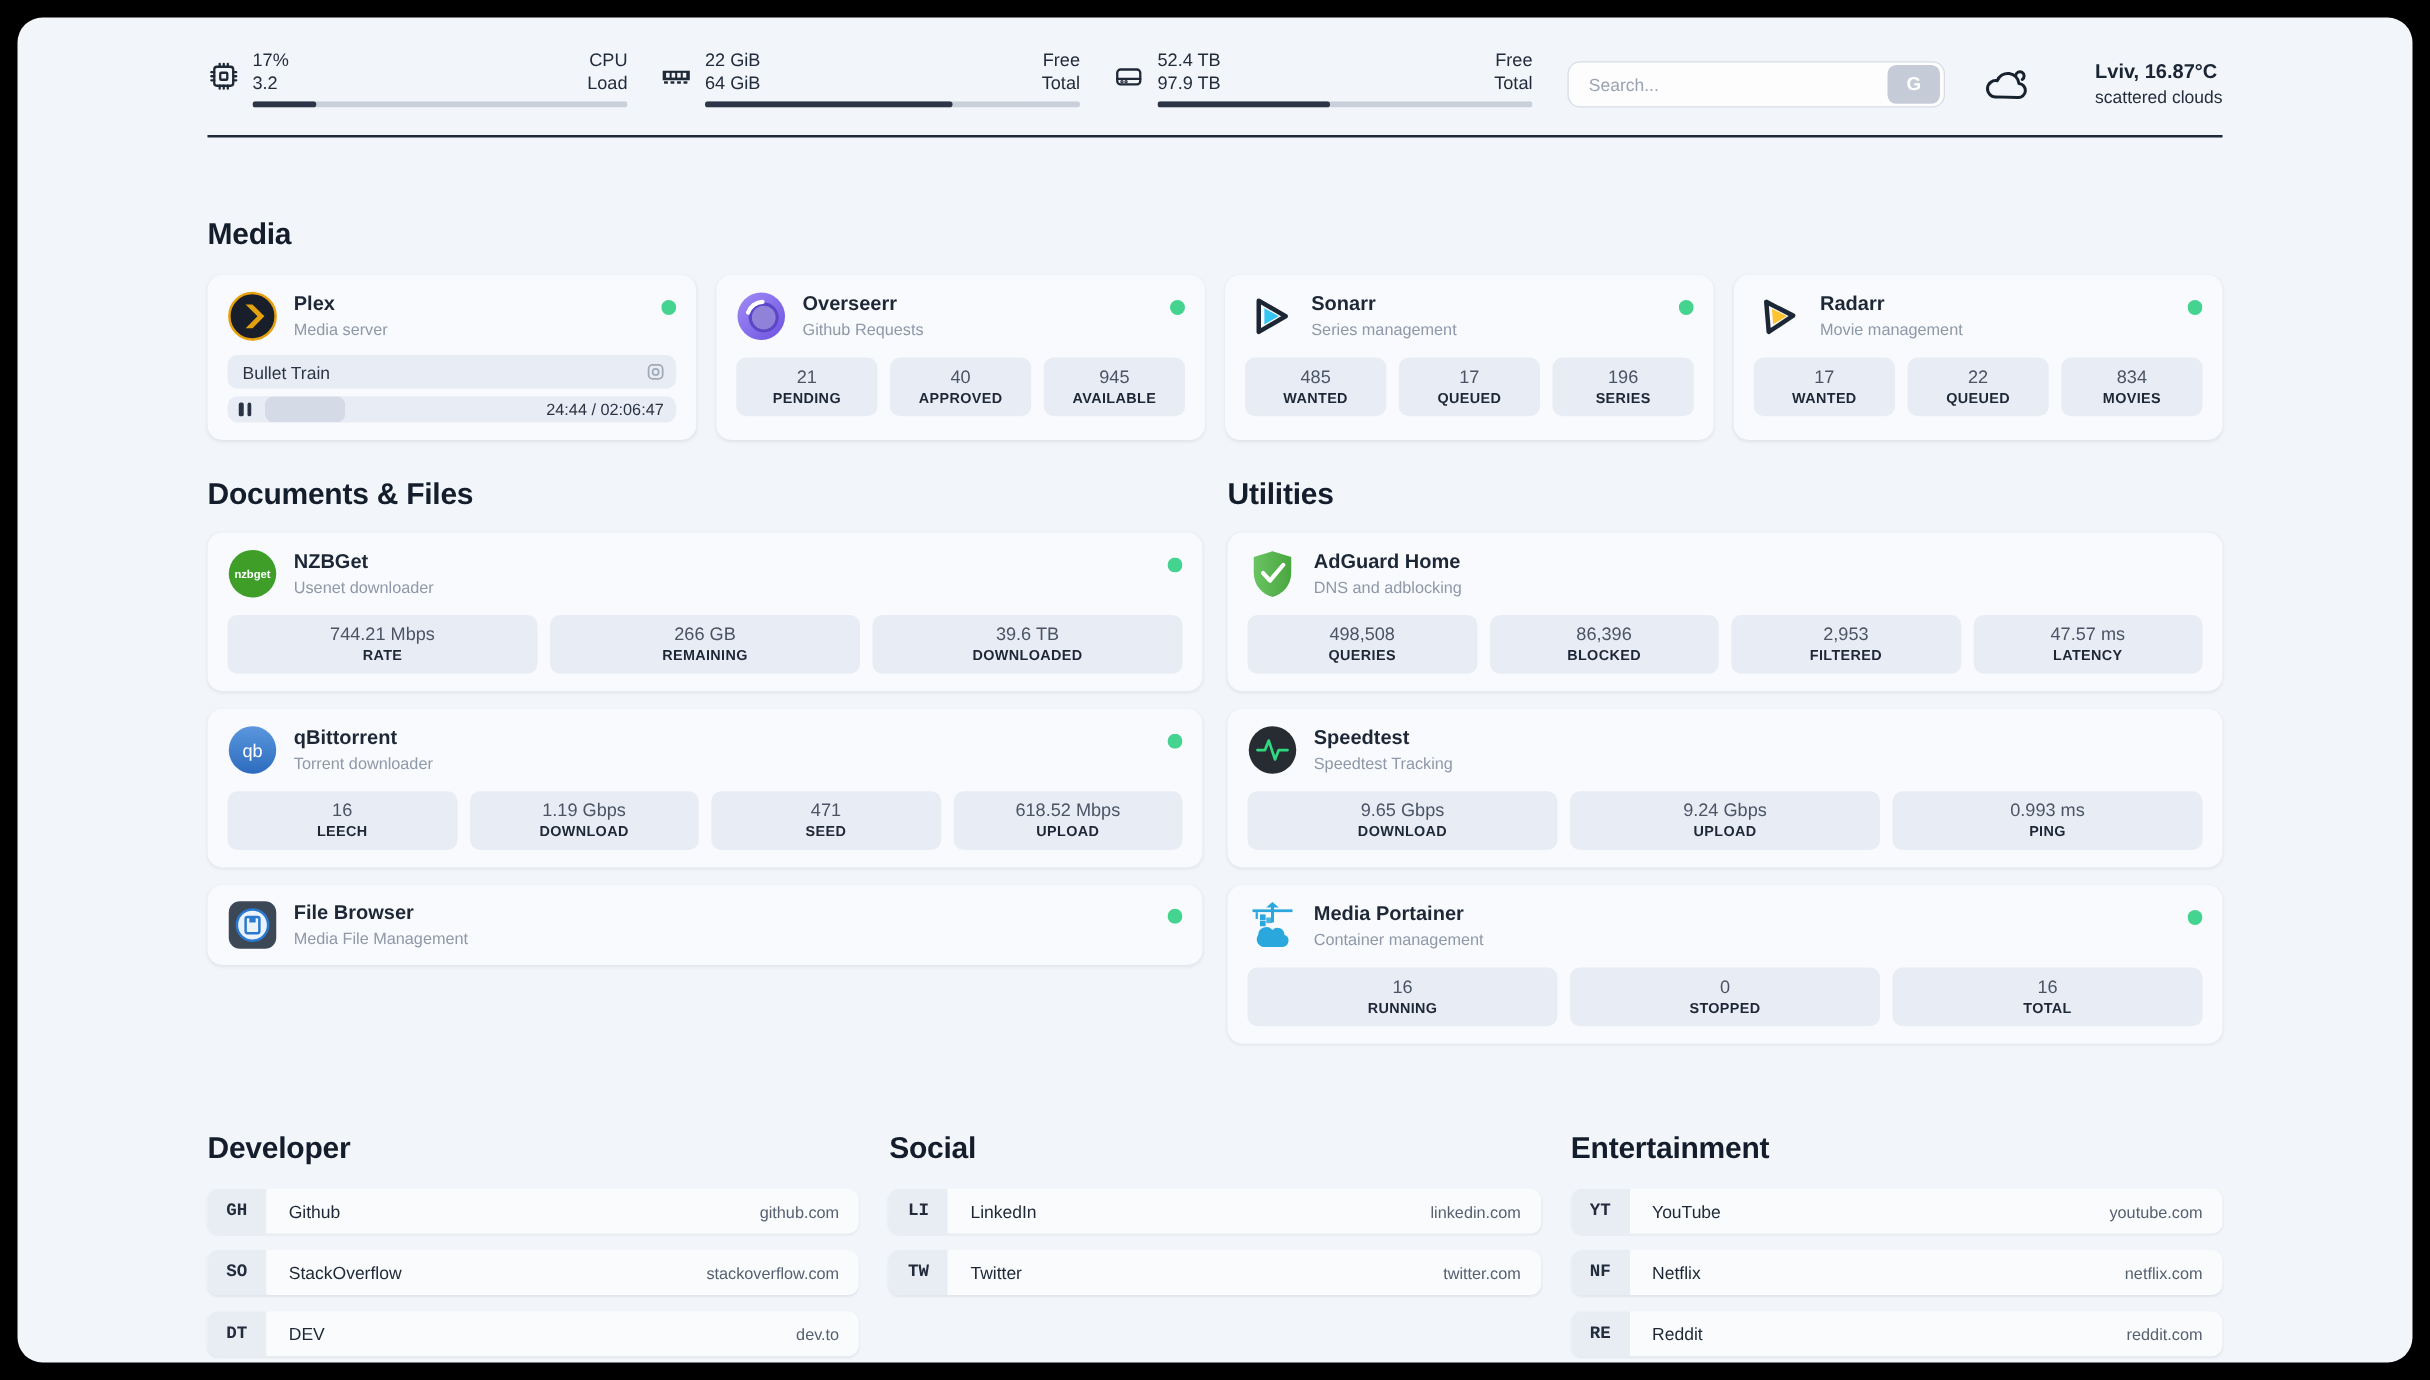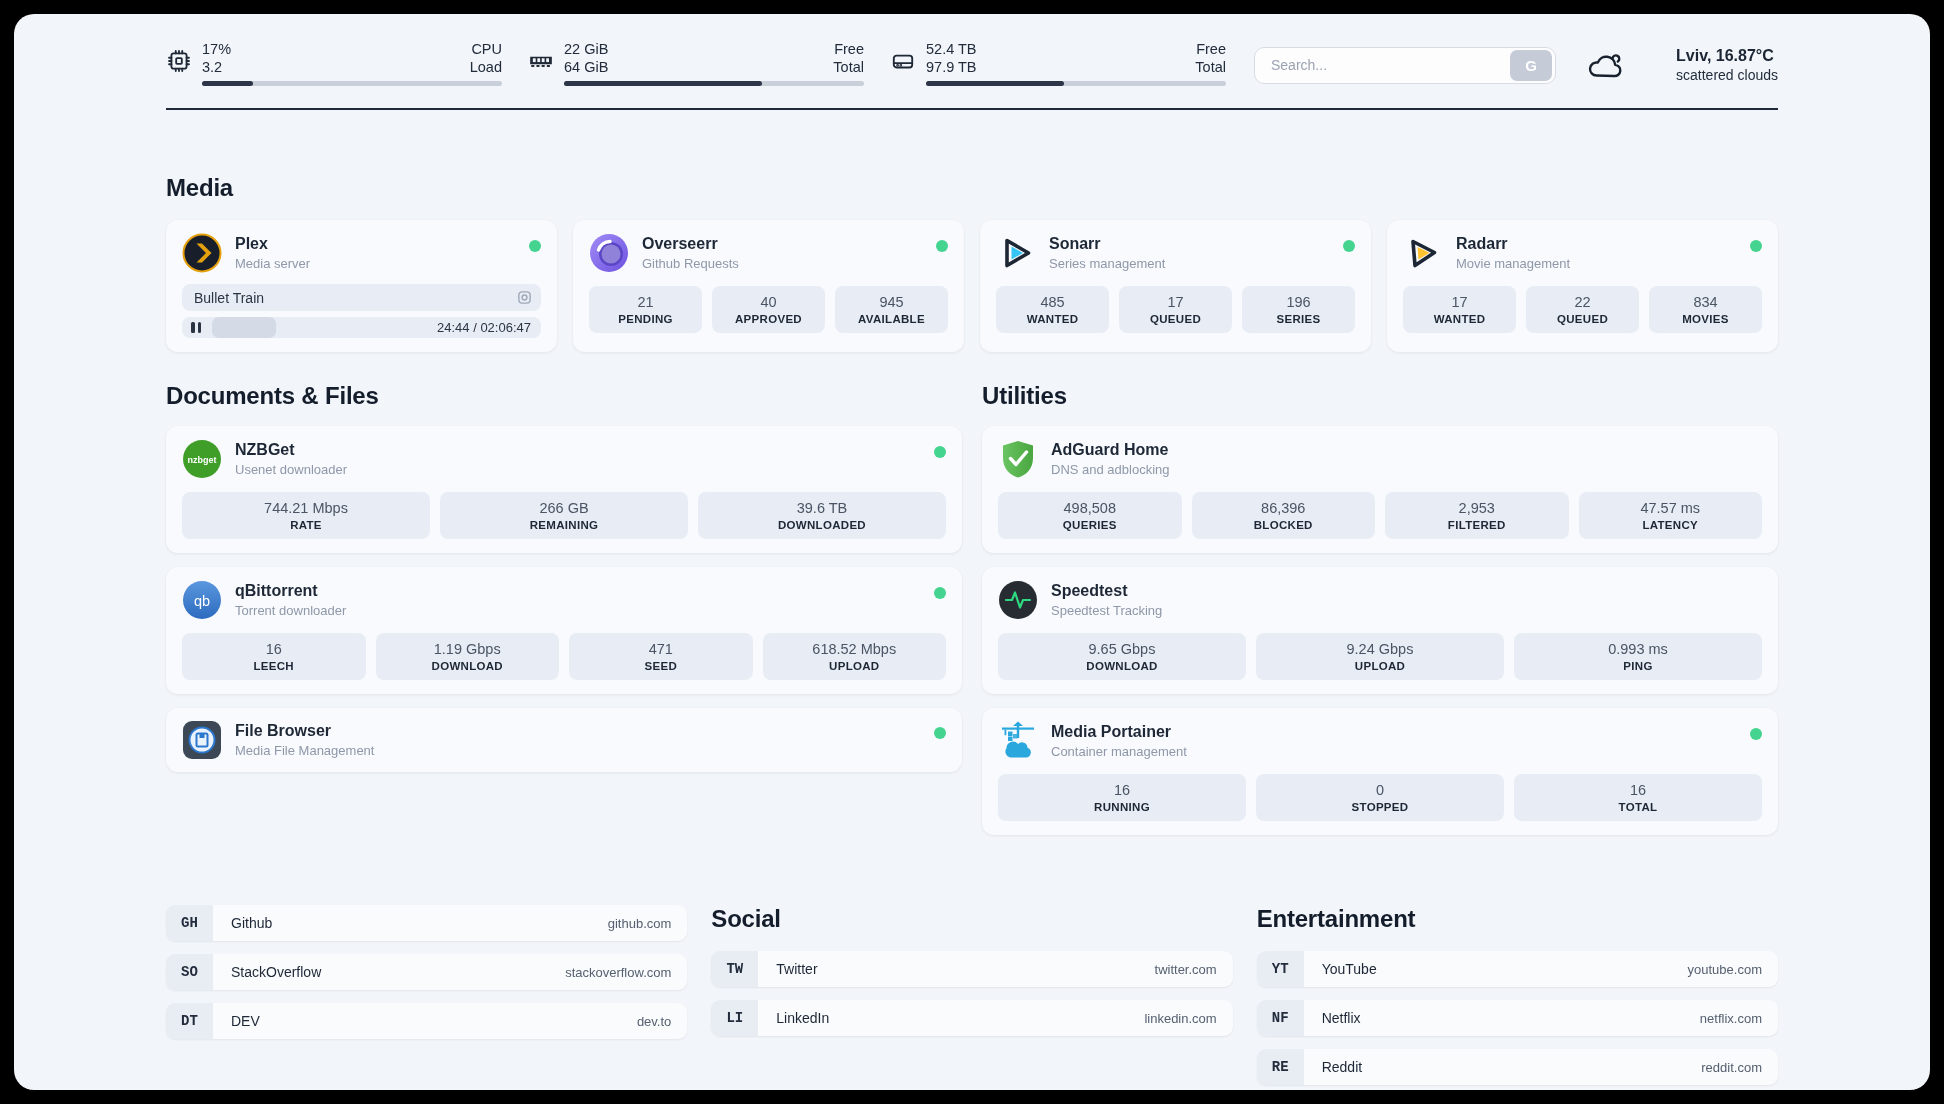--- a/index.html
+++ b/index.html
@@ -14,21 +14,21 @@
   .panel {
     position: absolute;
     inset: 14px;
     background: #f2f5f9;
     border-radius: 20px;
     overflow: hidden;
   }
   .content { padding: 26px 152px 0 152px; }
 
   
-  .header { display: flex; align-items: center; }
+  .header { display: flex; align-items: flex-end; }
   .resources { display: flex; gap: 26px; align-items: flex-start; }
   .resource { display: flex; gap: 10px; align-items: flex-start; }
   .res-icon { margin-top: 8px; flex: 0 0 auto; }
   .res-body { display: flex; flex-direction: column; min-width: 86px; }
   .res-rows { display: flex; justify-content: space-between; gap: 16px; }
   .res-col { display: flex; flex-direction: column; }
   .res-col.right { text-align: right; }
   .res-line { font-size: 14.5px; line-height: 18px; font-weight: 500; color: #222c3c; white-space: nowrap; }
   .res-bar { margin-top: 5px; height: 5px; width: 100%; display: block; }
 
@@ -558,49 +558,50 @@
               <div class="stat-label">TOTAL</div>
             </div>
           </div>
         </div>
       </div>
     </div>
 
     <div class="bottom-grid">
 
       <div class="col">
+        <div class="section-title">Developer</div>
         <div class="bookmark">
           <span class="bm-abbr">GH</span>
           <span class="bm-name">Github</span>
           <span class="bm-url">github.com</span>
         </div>
         <div class="bookmark">
           <span class="bm-abbr">SO</span>
           <span class="bm-name">StackOverflow</span>
           <span class="bm-url">stackoverflow.com</span>
         </div>
         <div class="bookmark">
           <span class="bm-abbr">DT</span>
           <span class="bm-name">DEV</span>
           <span class="bm-url">dev.to</span>
         </div>
       </div>
 
       <div class="col">
         <div class="section-title">Social</div>
         <div class="bookmark">
+          <span class="bm-abbr">LI</span>
+          <span class="bm-name">LinkedIn</span>
+          <span class="bm-url">linkedin.com</span>
+        </div>
+        <div class="bookmark">
           <span class="bm-abbr">TW</span>
           <span class="bm-name">Twitter</span>
           <span class="bm-url">twitter.com</span>
         </div>
-        <div class="bookmark">
-          <span class="bm-abbr">LI</span>
-          <span class="bm-name">LinkedIn</span>
-          <span class="bm-url">linkedin.com</span>
-        </div>
       </div>
 
       <div class="col">
         <div class="section-title">Entertainment</div>
         <div class="bookmark">
           <span class="bm-abbr">YT</span>
           <span class="bm-name">YouTube</span>
           <span class="bm-url">youtube.com</span>
         </div>
         <div class="bookmark">

